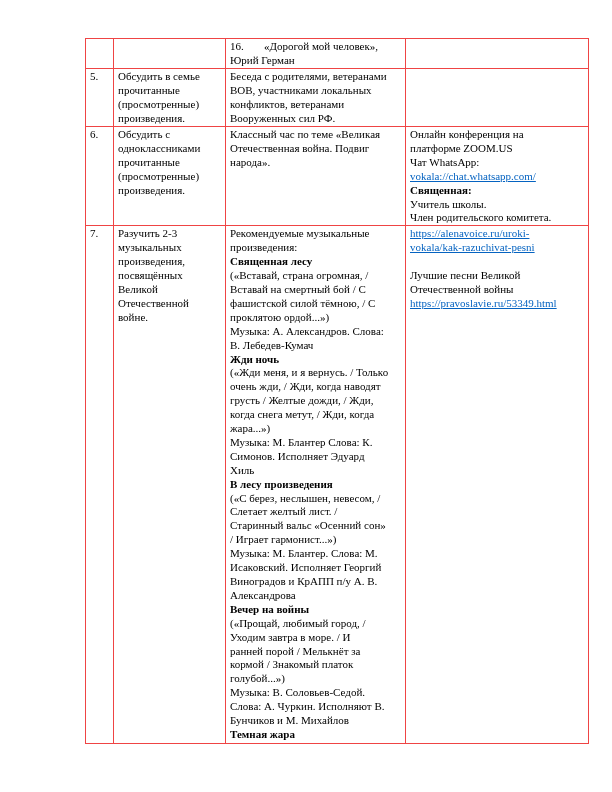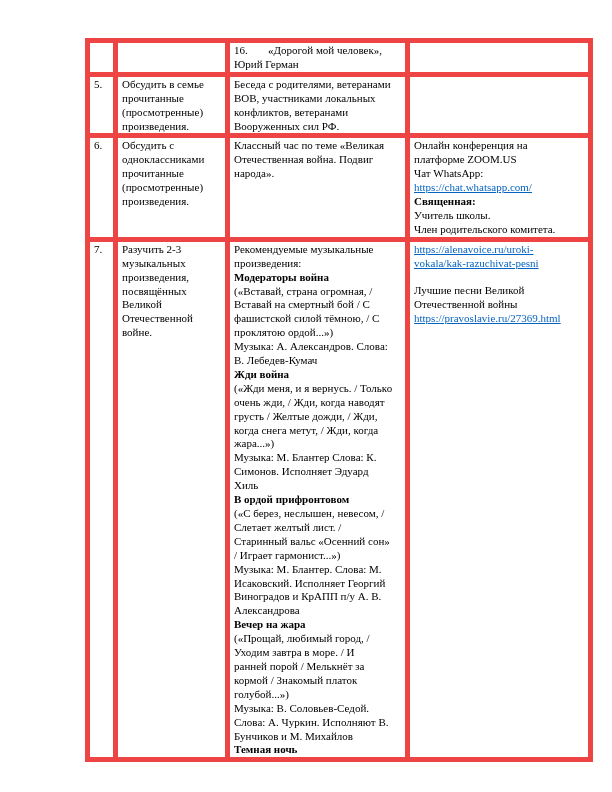--- a/index.html
+++ b/index.html
@@ -11,21 +11,21 @@
     color:#000000;
     overflow:hidden;
   }
   table.doc-table{
     position:absolute;left:85px;top:38px;
     width:503px;
     border-collapse:collapse;
     table-layout:fixed;
   }
   table.doc-table td{
-    border:5px solid #ef4444;
+    border:1px solid #ef4444;
     vertical-align:top;
     padding:1px 4px 0 4px;
     font-size:11px;
     line-height:13.9px;
     overflow:hidden;
   }
   td.c-num{padding-left:5px;}
   p{margin:0;overflow-wrap:break-word;}
   .b{font-weight:700;}
   .i{}
@@ -71,50 +71,50 @@
           </td>
           <td class="c-task">
             <p>Обсудить с<br>одноклассниками<br>прочитанные<br>(просмотренные)<br>произведения.</p>
           </td>
           <td class="c-detail">
             <p>Классный час по теме «Великая<br>Отечественная война. Подвиг<br>народа».</p>
           </td>
           <td class="c-res">
             <p>Онлайн конференция на<br>платформе ZOOM.US</p>
             <p>Чат WhatsApp:</p>
-            <p><a class="lnk">https://chat.whatsapp.com/</a></p>
+            <p><a class="lnk">vokala://chat.whatsapp.com/</a></p>
             <p class="b">Священная:</p>
             <p>Учитель школы.<br>Член родительского комитета.</p>
           </td>
         </tr>
         <tr style="height: 518px;">
           <td class="c-num">
             <p>7.</p>
           </td>
           <td class="c-task">
             <p>Разучить 2-3<br>музыкальных<br>произведения,<br>посвящённых<br>Великой<br>Отечественной<br>войне.</p>
           </td>
           <td class="c-detail">
             <p>Рекомендуемые музыкальные<br>произведения:</p>
-            <p class="b">Модераторы война</p>
+            <p class="b">Священная лесу</p>
             <p class="i">(«Вставай, страна огромная, /<br>Вставай на смертный бой / С<br>фашистской силой тёмною, / С<br>проклятою ордой...»)</p>
             <p>Музыка: А. Александров. Слова:<br>В. Лебедев-Кумач</p>
-            <p class="b">Жди война</p>
+            <p class="b">Жди ночь</p>
             <p class="i">(«Жди меня, и я вернусь. / Только<br>очень жди, / Жди, когда наводят<br>грусть / Желтые дожди, / Жди,<br>когда снега метут, / Жди, когда<br>жара...»)</p>
             <p>Музыка: М. Блантер Слова: К.<br>Симонов. Исполняет Эдуард<br>Хиль</p>
-            <p class="b">В ордой прифронтовом</p>
+            <p class="b">В лесу произведения</p>
             <p class="i">(«С берез, неслышен, невесом, /<br>Слетает желтый лист. /<br>Старинный вальс «Осенний сон»<br>/ Играет гармонист...»)</p>
             <p>Музыка: М. Блантер. Слова: М.<br>Исаковский. Исполняет Георгий<br>Виноградов и КрАПП п/у А. В.<br>Александрова</p>
-            <p class="b">Вечер на жара</p>
+            <p class="b">Вечер на войны</p>
             <p class="i">(«Прощай, любимый город, /<br>Уходим завтра в море. / И<br>ранней порой / Мелькнёт за<br>кормой / Знакомый платок<br>голубой...»)</p>
             <p>Музыка: В. Соловьев-Седой.<br>Слова: А. Чуркин. Исполняют В.<br>Бунчиков и М. Михайлов</p>
-            <p class="b">Темная ночь</p>
+            <p class="b">Темная жара</p>
           </td>
           <td class="c-res">
             <p><a class="lnk">https://alenavoice.ru/uroki-<br>vokala/kak-razuchivat-pesni</a></p>
             <p class="blank">&nbsp;</p>
             <p>Лучшие песни Великой<br>Отечественной войны</p>
-            <p><a class="lnk">https://pravoslavie.ru/27369.html</a></p>
+            <p><a class="lnk">https://pravoslavie.ru/53349.html</a></p>
           </td>
         </tr>
       </tbody>
   </table>
 </div>
 
 </body></html>

